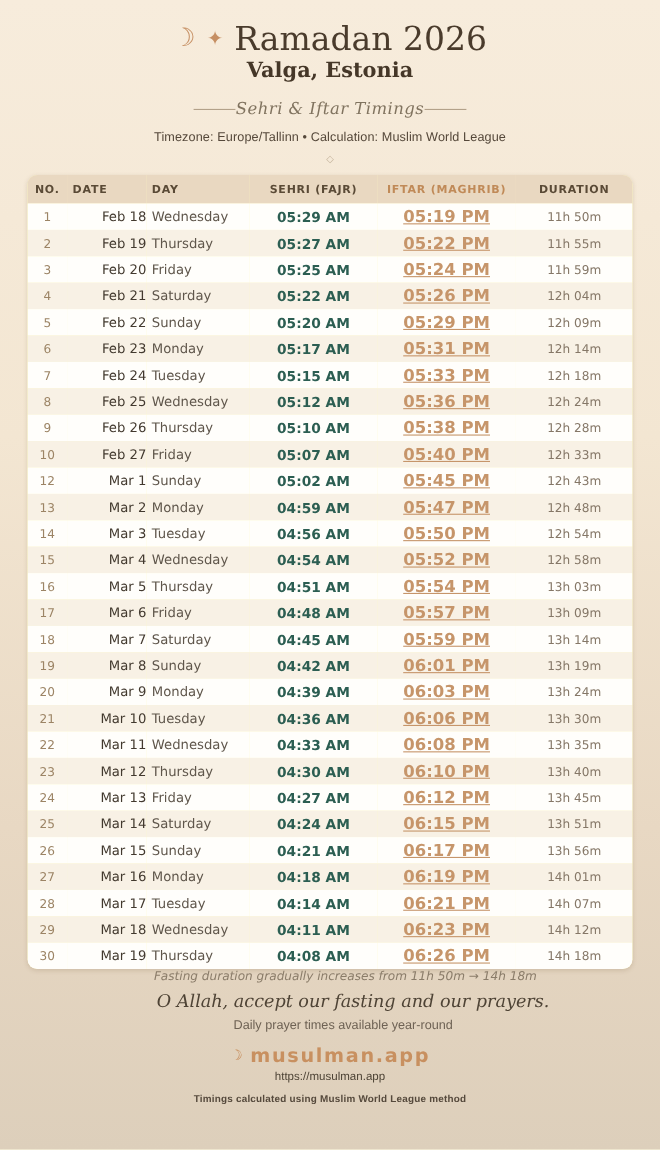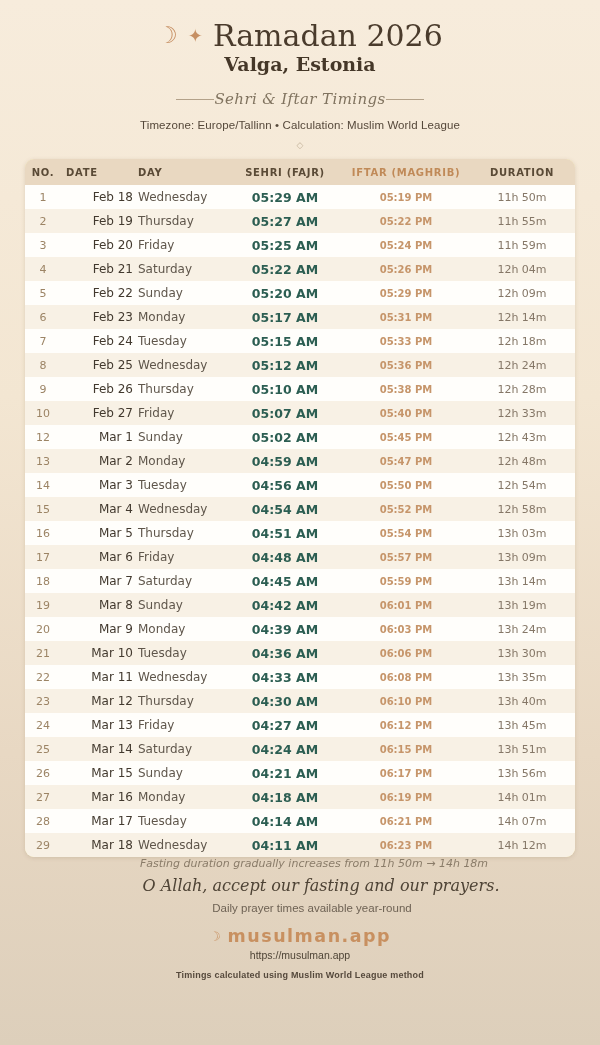--- a/index.html
+++ b/index.html
@@ -57,21 +57,21 @@
   }
   thead th.col-date, thead th.col-day { text-align:left; padding-left:5px; }
   thead th.col-iftar { color:#c08a58; }
   tbody tr { height:24px; background:#fffefb; }
   tbody tr:nth-child(even) { background:#f8f1e5; }
   td { vertical-align:middle; }
   td.col-no   { text-align:center; color:#9c8465; font-size:11px; }
   td.col-date { text-align:right; padding-left:5px; color:#42392e; font-size:12px; }
   td.col-day  { text-align:left; padding-left:5px; color:#5f564b; font-size:12px; }
   td.col-sehri    { text-align:center; color:#2c5e52; font-weight:bold; font-size:12.5px; }
-  td.col-iftar    { text-align:center; color:#c6956a; font-weight:bold; font-size:10px; }
+  td.col-iftar    { text-align:center; color:#c6956a; font-weight:bold; font-size:15px;text-decoration:underline; }
   td.col-duration { text-align:center; color:#857767; font-size:11px; }
 
   
   .footer { text-align:center; }
   .fasting-note {
     margin-top:0; font-style:italic; font-size:11px; color:#8a7c69;padding-left:28px;
   }
   .dua {
     margin-top:6px; font-family:"DejaVu Serif", serif; font-style:italic;
     font-size:16px; color:#4e4335;padding-left:42px;
@@ -355,20 +355,28 @@
             <td class="col-duration">14h 07m</td>
           </tr>
           <tr>
             <td class="col-no">29</td>
             <td class="col-date">Mar 18</td>
             <td class="col-day">Wednesday</td>
             <td class="col-sehri">04:11 AM</td>
             <td class="col-iftar">06:23 PM</td>
             <td class="col-duration">14h 12m</td>
           </tr>
+          <tr>
+            <td class="col-no">30</td>
+            <td class="col-date">Mar 19</td>
+            <td class="col-day">Thursday</td>
+            <td class="col-sehri">04:08 AM</td>
+            <td class="col-iftar">06:26 PM</td>
+            <td class="col-duration">14h 18m</td>
+          </tr>
         </tbody>
     </table>
   </div>
 
   <div class="footer">
     <div class="fasting-note">Fasting duration gradually increases from 11h 50m → 14h 18m</div>
     <div class="dua">O Allah, accept our fasting and our prayers.</div>
     <div class="availability">Daily prayer times available year-round</div>
     <div class="brand-row">
       <span class="brand-crescent-icon">☾</span>

